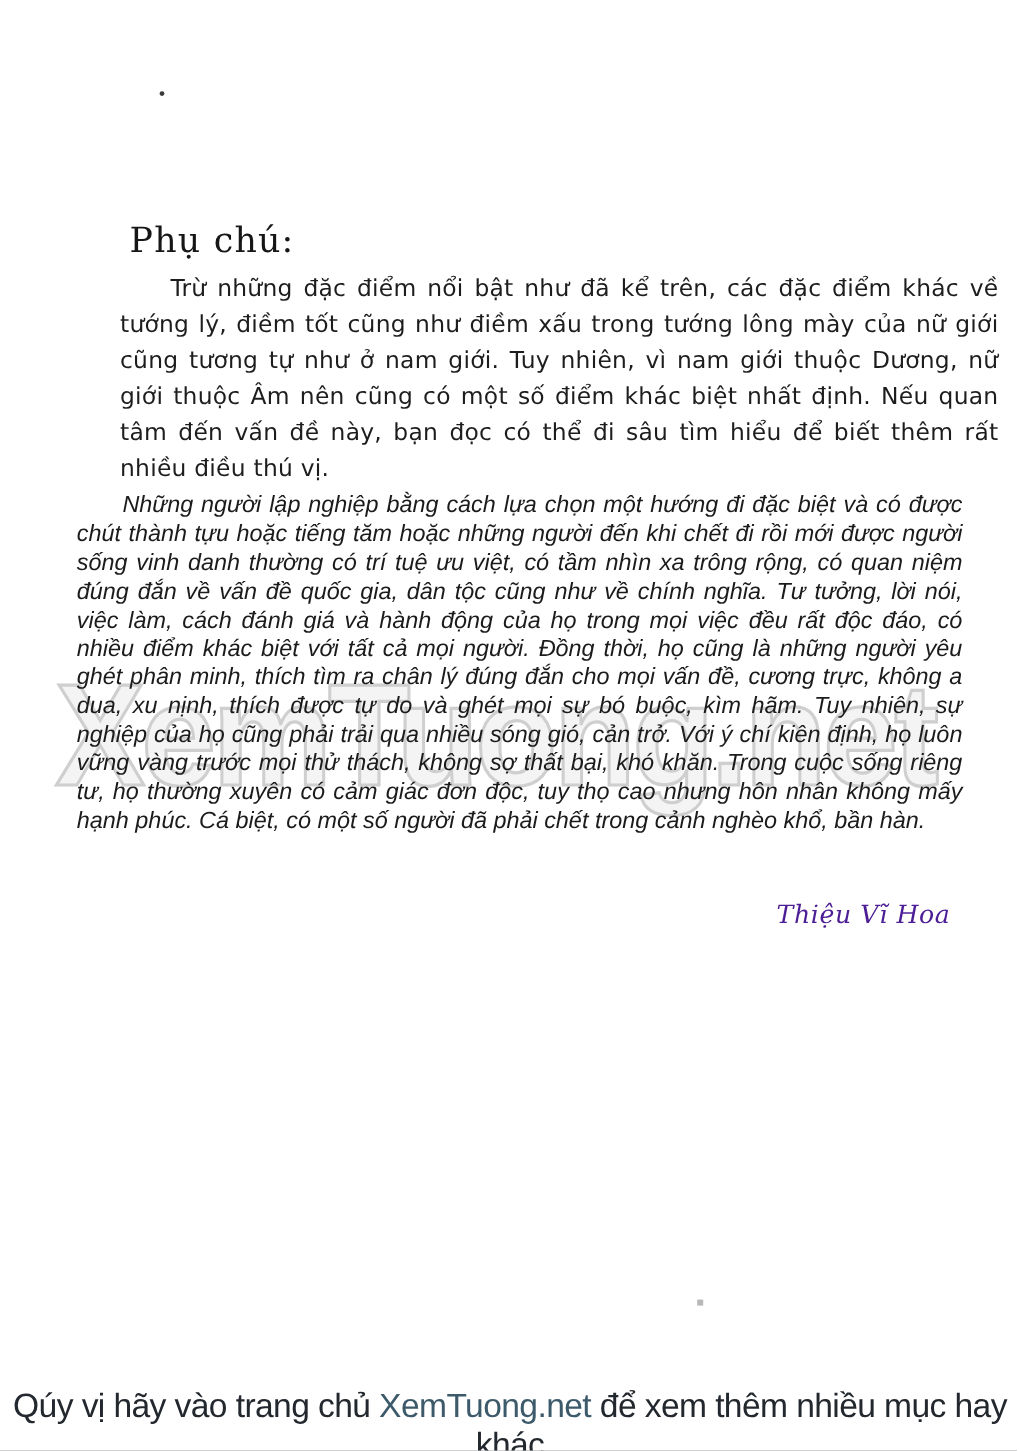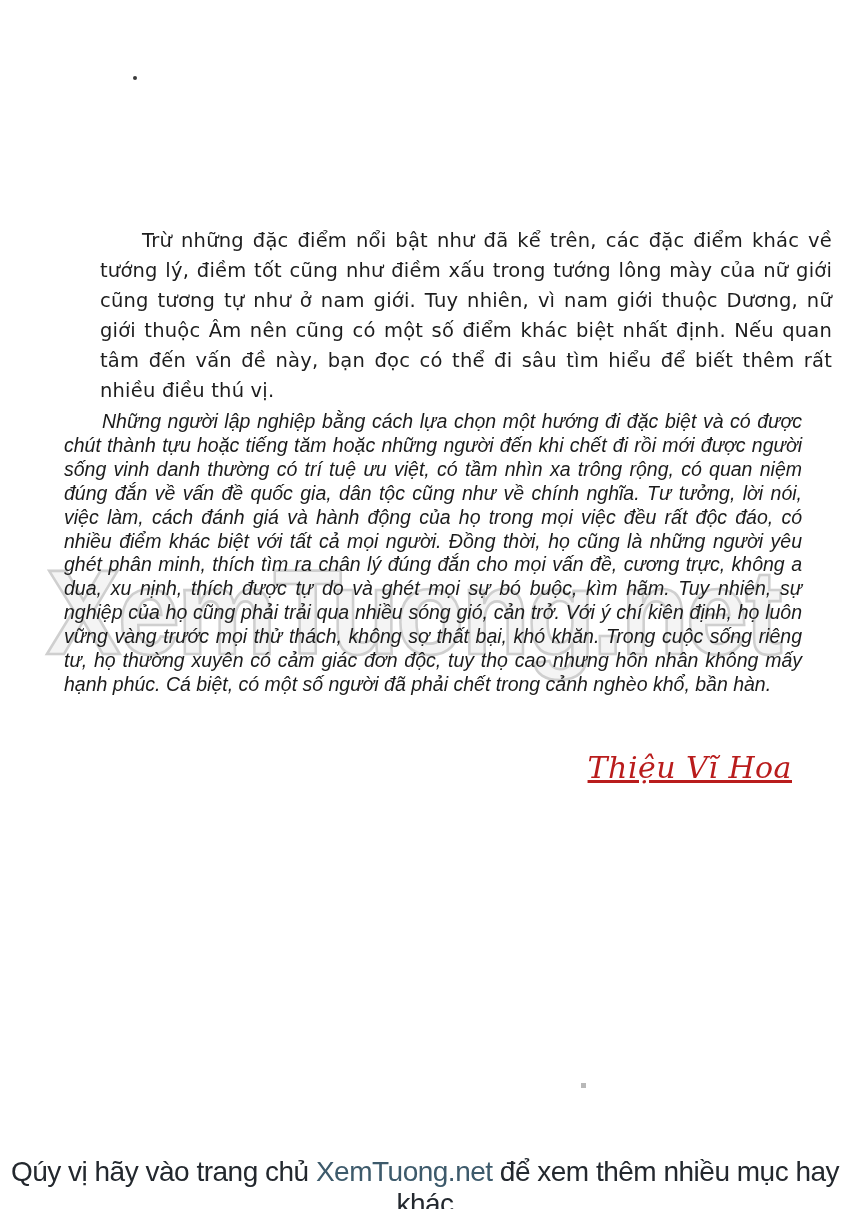--- a/index.html
+++ b/index.html
@@ -87,25 +87,24 @@
     text-indent: 38px;
     color: #1b1b1b;
     z-index: 2;
   }
 
   .signature {
     position: absolute;
     right: 58px; top: 750px;
     font-family: "DejaVu Serif", serif;
     font-style: italic;
-    font-size: 30px;
+    font-size: 21px;
     letter-spacing: 0.5px;
-    color: #b91c1c;
+    color: #4c1d95;
     z-index: 2;
-    text-decoration: underline;
   }
 
   .watermark {
     position: absolute;
     left: 46px; top: 548px;
     width: 790px;
     font-family: "Liberation Sans", sans-serif;
     font-weight: bold;
     font-size: 112px;
     letter-spacing: -3px;
@@ -149,20 +148,21 @@
   }
 </style>
 </head>
 <body>
 
 <div class="page">
 
   <div class="stray-dot"></div>
 
 
+  <div class="section-title-1">Phụ chú:</div>
 
   <div class="para-1">Trừ những đặc điểm nổi bật như đã kể trên, các đặc điểm khác về tướng lý, điềm tốt cũng như điềm xấu trong tướng lông mày của nữ giới cũng tương tự như ở nam giới. Tuy nhiên, vì nam giới thuộc Dương, nữ giới thuộc Âm nên cũng có một số điểm khác biệt nhất định. Nếu quan tâm đến vấn đề này, bạn đọc có thể đi sâu tìm hiểu để biết thêm rất nhiều điều thú vị.</div>
 
 
   <div class="watermark">XemTuong.net</div>
 
   <div class="para-2">Những người lập nghiệp bằng cách lựa chọn một hướng đi đặc biệt và có được chút thành tựu hoặc tiếng tăm hoặc những người đến khi chết đi rồi mới được người sống vinh danh thường có trí tuệ ưu việt, có tầm nhìn xa trông rộng, có quan niệm đúng đắn về vấn đề quốc gia, dân tộc cũng như về chính nghĩa. Tư tưởng, lời nói, việc làm, cách đánh giá và hành động của họ trong mọi việc đều rất độc đáo, có nhiều điểm khác biệt với tất cả mọi người. Đồng thời, họ cũng là những người yêu ghét phân minh, thích tìm ra chân lý đúng đắn cho mọi vấn đề, cương trực, không a dua, xu nịnh, thích được tự do và ghét mọi sự bó buộc, kìm hãm. Tuy nhiên, sự nghiệp của họ cũng phải trải qua nhiều sóng gió, cản trở. Với ý chí kiên định, họ luôn vững vàng trước mọi thử thách, không sợ thất bại, khó khăn. Trong cuộc sống riêng tư, họ thường xuyên có cảm giác đơn độc, tuy thọ cao nhưng hôn nhân không mấy hạnh phúc. Cá biệt, có một số người đã phải chết trong cảnh nghèo khổ, bần hàn.</div>
 
   <div class="signature">Thiệu Vĩ Hoa</div>
 

